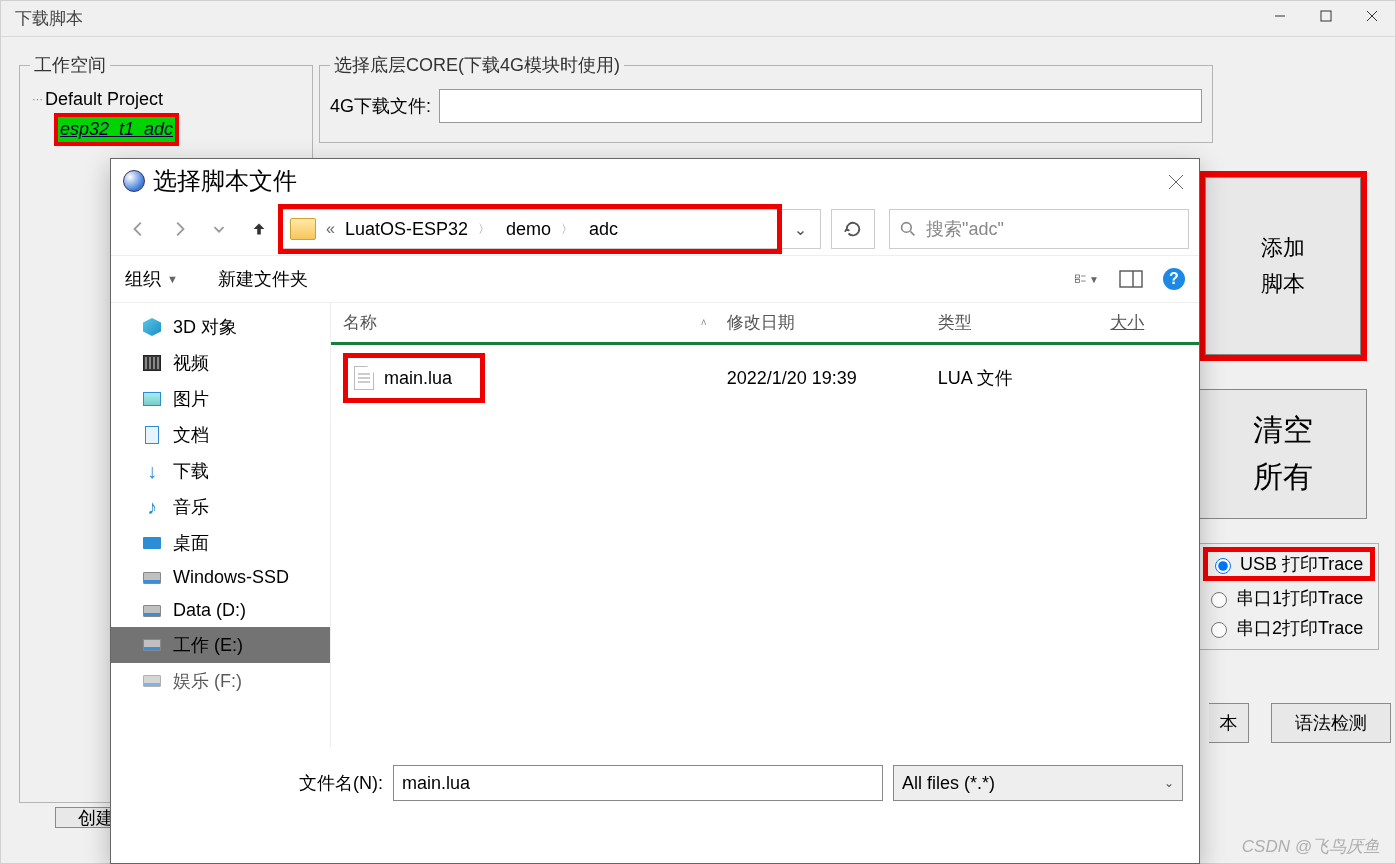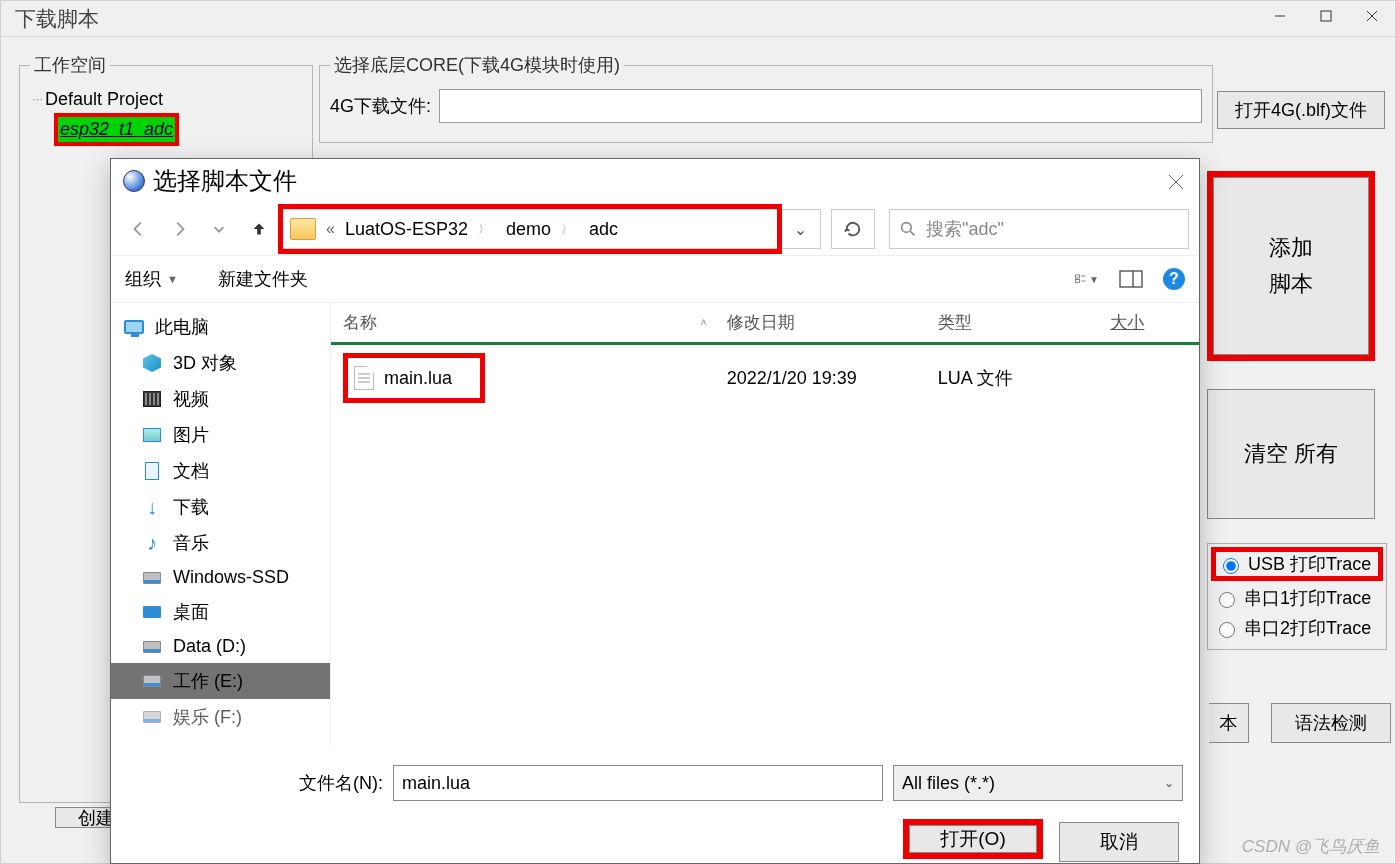--- a/index.html
+++ b/index.html
@@ -1,21 +1,21 @@
 <!DOCTYPE html>
 <html><head>
 <meta charset="utf-8">
 <style>
 * { box-sizing: border-box; font-family: "Microsoft YaHei", "SimSun", sans-serif; }
 body { margin: 0; background: #f0f0f0; width: 1396px; height: 864px; overflow: hidden; position: relative; }
 
 
 .main-window { position: absolute; left: 0; top: 0; width: 1396px; height: 864px; background: #f0f0f0; border: 1px solid #d0d0d0; }
 .titlebar { height: 36px; display: flex; align-items: center; padding: 0 8px; position: relative; border-bottom: 1px solid #d8d8d8; }
-.title-text { font-size: 21px; color: #444; padding-left: 6px; }
+.title-text { font-size: 17px; color: #444; padding-left: 6px; }
 .window-controls { position: absolute; right: 0; top: 0; display: flex; }
 .win-btn { width: 46px; height: 30px; display: flex; align-items: center; justify-content: center; color: #555; font-size: 14px; }
 .win-btn svg { width: 12px; height: 12px; stroke: #333; stroke-width: 1; fill: none; }
 
 
 fieldset { border: 1px solid #b5b5b5; margin: 8px; padding: 6px 10px 10px; font-size: 16px; }
 legend { font-size: 18px; color: #333; padding: 0 4px; }
 
 .workspace-fs { position: absolute; left: 10px; top: 44px; width: 294px; height: 750px; }
 .core-fs { position: absolute; left: 310px; top: 44px; width: 894px; height: 90px; }
@@ -30,23 +30,23 @@
 
 .tree { font-size: 18px; padding: 6px 2px; }
 .tree-root { display: flex; align-items: center; gap: 4px; }
 .tree-dots { color: #888; letter-spacing: -2px; font-size: 11px; }
 .tree-child { margin-left: 22px; margin-top: 3px; }
 .tree-child .sel { background: #00d400; color: #000040; font-style: italic; text-decoration: underline; padding: 2px 2px; border: 4px solid #e00; display: inline-block; }
 
 .create-btn { position: absolute; left: 54px; top: 806px; width: 82px; height: 21px; }
 
 
-.right-panel { position: absolute; right: 8px; top: 170px; width: 180px; }
+.right-panel { position: absolute; right: 16px; top: 170px; width: 180px; }
 .big-btn { width: 168px; height: 190px; border: 6px solid #e00; background: #e8e8e8; display: flex; flex-direction: column; align-items: center; justify-content: center; font-size: 22px; margin-bottom: 28px; gap: 6px; box-shadow: inset 0 0 0 1px #888; }
-.clear-btn { width: 168px; height: 130px; border: 1px solid #888; background: #e8e8e8; display: flex; flex-direction: row; align-items: center; justify-content: center; font-size: 22px; margin-bottom: 24px; gap: 6px; }
+.clear-btn { width: 168px; height: 130px; border: 1px solid #888; background: #e8e8e8; display: flex; flex-direction: column; align-items: center; justify-content: center; font-size: 30px; margin-bottom: 24px; gap: 6px; }
 .radio-group { border: 1px solid #b0b0b0; padding: 6px 6px; font-size: 18px; background: #f0f0f0; }
 .radio-row { display: flex; align-items: center; gap: 6px; padding: 3px 0; }
 .radio-row.hl { border: 5px solid #e00; padding: 0px 2px; margin: -3px -3px 2px; }
 .radio-row input { width: 16px; height: 16px; }
 
 .syntax-btn { position: absolute; right: 4px; top: 702px; width: 120px; height: 40px; }
 .stub-btn { position: absolute; right: 146px; top: 702px; width: 40px; height: 40px; border-left: none; }
 
 
 .file-dialog { position: absolute; left: 110px; top: 158px; width: 1090px; height: 706px; background: #fff; border: 1px solid #666; box-shadow: 0 8px 24px rgba(0,0,0,0.25); }
@@ -167,21 +167,20 @@
   </fieldset>
 
   <fieldset class="core-fs">
     <legend>选择底层CORE(下载4G模块时使用)</legend>
     <div class="core-row">
       <label>4G下载文件:</label>
       <input class="core-input" value="" style="">
     </div>
   </fieldset>
 
-  <div class="btn open4g-btn">打开4G(.blf)文件</div>
 
   <div class="btn create-btn">创建</div>
 
   <div class="right-panel">
     <div class="big-btn">
       <span>添加</span>
       <span>脚本</span>
     </div>
     <div class="clear-btn">
       <span>清空</span>
@@ -300,26 +299,20 @@
             <rect x="1" y="1" width="22" height="16"></rect>
             <line x1="14" y1="1" x2="14" y2="17"></line>
           </svg>
       </div>
       <div class="help-icon">?</div>
     </div>
   </div>
 
   <div class="fd-body">
     <div class="fd-sidebar">
-      <div class="side-item top">
-          <span class="side-icon">
-            <span class="i-monitor"></span>
-          </span>
-          <span>此电脑</span>
-        </div>
       <div class="side-item">
           <span class="side-icon">
             <span class="i-cube"></span>
           </span>
           <span>3D 对象</span>
         </div>
       <div class="side-item">
           <span class="side-icon">
             <span class="i-film"></span>
           </span>
@@ -340,29 +333,29 @@
       <div class="side-item">
           <span class="side-icon i-dl">↓</span>
           <span>下载</span>
         </div>
       <div class="side-item">
           <span class="side-icon i-music">♪</span>
           <span>音乐</span>
         </div>
       <div class="side-item">
           <span class="side-icon">
+            <span class="i-desk"></span>
+          </span>
+          <span>桌面</span>
+        </div>
+      <div class="side-item">
+          <span class="side-icon">
             <span class="i-disk"></span>
           </span>
           <span>Windows-SSD</span>
-        </div>
-      <div class="side-item">
-          <span class="side-icon">
-            <span class="i-desk"></span>
-          </span>
-          <span>桌面</span>
         </div>
       <div class="side-item">
           <span class="side-icon">
             <span class="i-disk"></span>
           </span>
           <span>Data (D:)</span>
         </div>
       <div class="side-item selected">
           <span class="side-icon">
             <span class="i-disk"></span>
@@ -404,22 +397,16 @@
 
   <div class="fd-bottom">
     <div class="filename-row">
       <span>文件名(N):</span>
       <input class="filename-input" value="main.lua" style="">
       <div class="filetype-sel">
         <span>All files (*.*)</span>
         <span style="font-size:12px;color:#555">⌄</span>
       </div>
     </div>
-    <div class="action-row">
-      <div class="open-btn">
-        <span>打开(O)</span>
-      </div>
-      <div class="cancel-btn">取消</div>
-    </div>
   </div>
 </div>
 
 <div class="watermark">CSDN @飞鸟厌鱼</div>
 
 </body></html>

